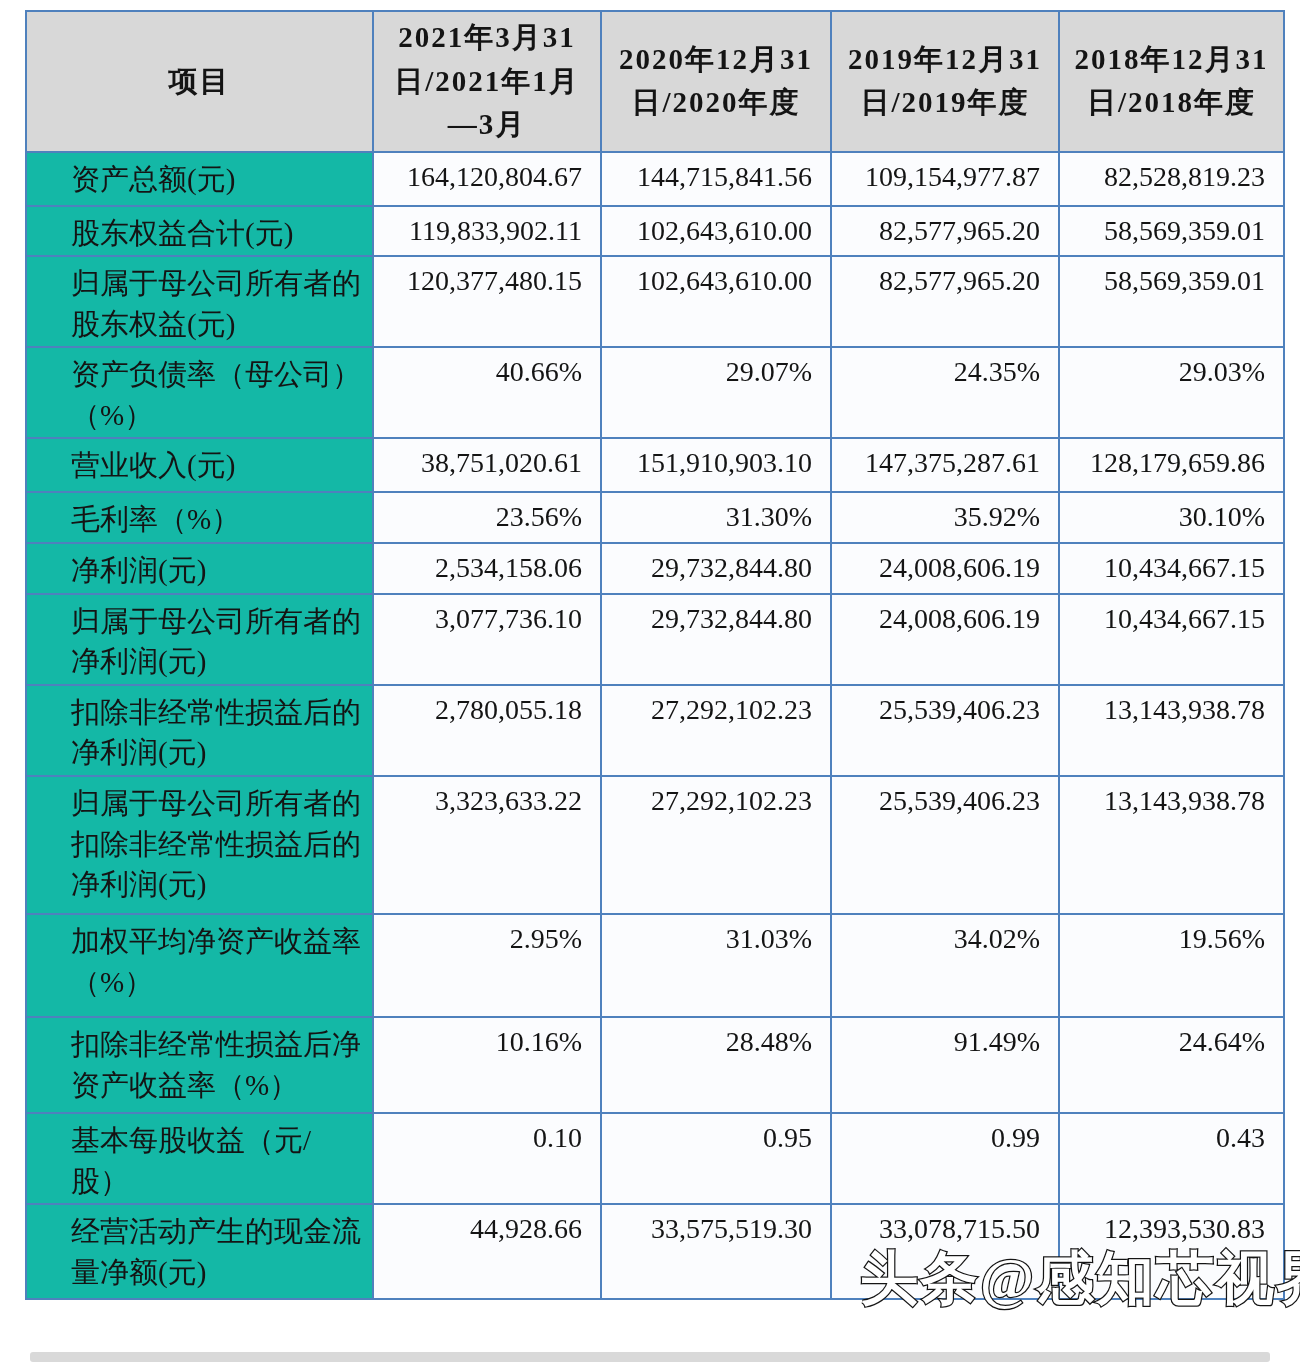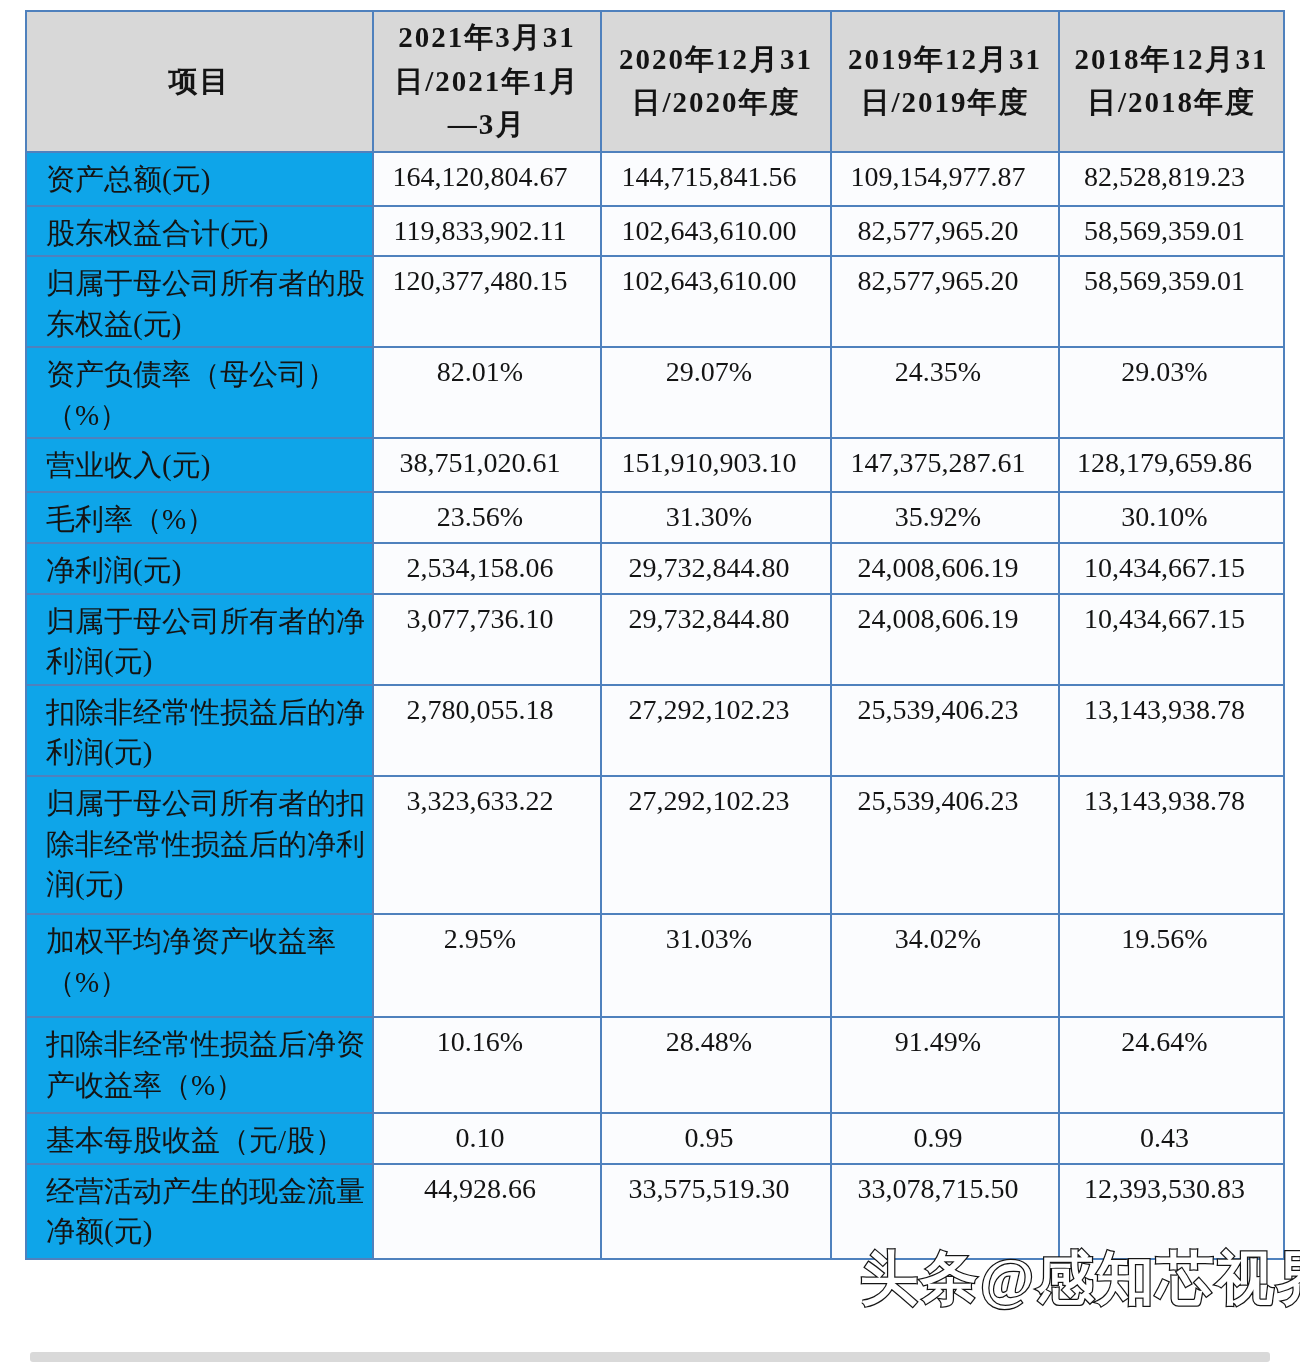--- a/index.html
+++ b/index.html
@@ -11,25 +11,25 @@
     position:absolute;left:25px;top:10px;width:1258px;
     border-collapse:collapse;table-layout:fixed;
   }
   .fin th,.fin td{border:2px solid #4f81bd;box-sizing:border-box;overflow:hidden;}
   th.hdr{
     background:#d8d8d8;font-weight:bold;font-size:29px;line-height:1.5;
     text-align:center;vertical-align:middle;white-space:pre-line;
     padding:4px 2px;letter-spacing:2px;
   }
   td.lbl{
-    background:#0ea5e9;font-size:29px;line-height:1.4;text-align:left;
-    vertical-align:top;padding:6px 6px 2px 19px;word-break:break-all;margin-left:48px;
+    background:#14b8a6;font-size:29px;line-height:1.4;text-align:left;
+    vertical-align:top;padding:6px 6px 2px 44px;word-break:break-all;margin-left:48px;
   }
   td.val{
-    background:#fbfcfe;font-size:28px;text-align:center;vertical-align:top;
+    background:#fbfcfe;font-size:28px;text-align:right;vertical-align:top;
     padding:8px 18px 2px 4px;white-space:nowrap;
   }
   .watermark{
     position:absolute;left:860px;top:1240px;z-index:5;
     font-size:58px;font-weight:bold;letter-spacing:2px;white-space:nowrap;
     color:#ffffff;-webkit-text-stroke:2.5px #151515;paint-order:stroke fill;
   }
   .cutband{
     position:absolute;left:30px;top:1352px;width:1240px;height:10px;
     background:#d9d9d9;border-radius:3px;
@@ -81,21 +81,21 @@
     <tr style="height:88px">
       <td class="lbl">归属于母公司所有者的股东权益(元)</td>
       <td class="val">120,377,480.15</td>
       <td class="val">102,643,610.00</td>
       <td class="val">82,577,965.20</td>
       <td class="val">58,569,359.01</td>
     </tr>
 
     <tr style="height:84px">
       <td class="lbl">资产负债率（母公司）（%）</td>
-      <td class="val">82.01%</td>
+      <td class="val">40.66%</td>
       <td class="val">29.07%</td>
       <td class="val">24.35%</td>
       <td class="val">29.03%</td>
     </tr>
 
     <tr style="height:54px">
       <td class="lbl">营业收入(元)</td>
       <td class="val">38,751,020.61</td>
       <td class="val">151,910,903.10</td>
       <td class="val">147,375,287.61</td>

